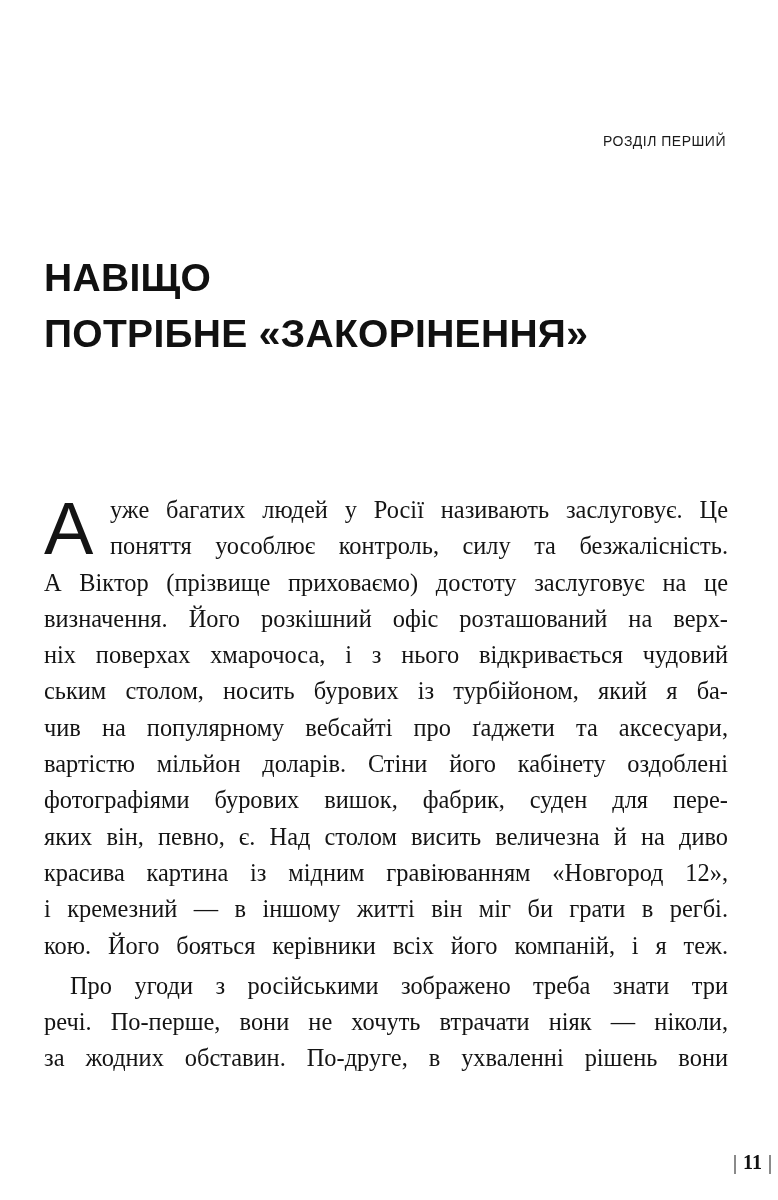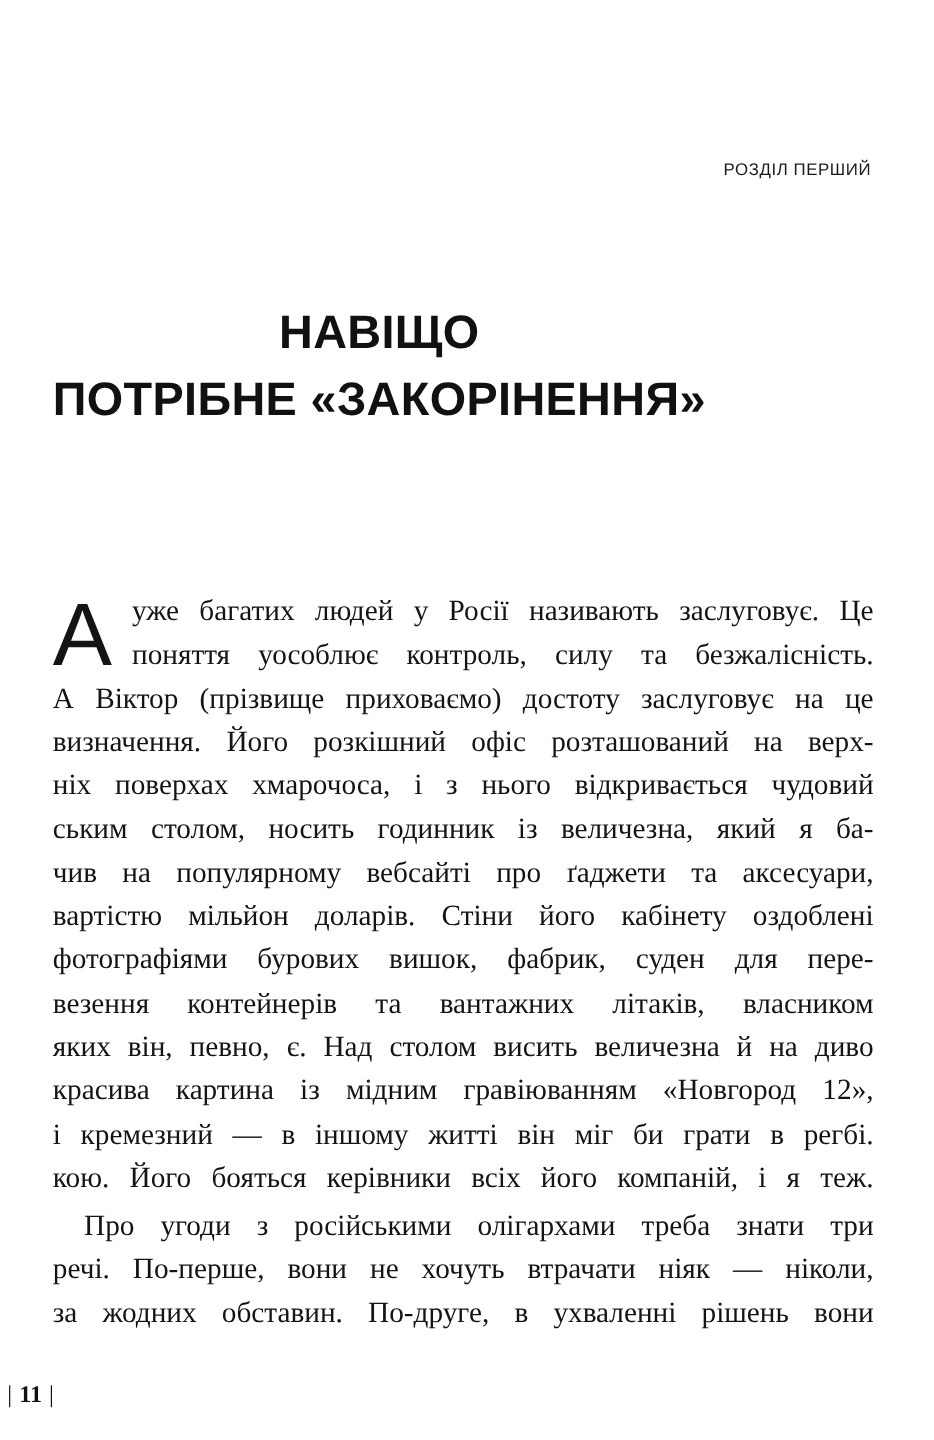--- a/index.html
+++ b/index.html
@@ -7,36 +7,36 @@
     .chapter-label {
       position: absolute; right: 52px; top: 133px;
       font-family: "Liberation Sans", sans-serif; font-size: 14px; letter-spacing: 0.5px;
       color: #1a1a1a;
     }
     .title {
       position: absolute; left: 44px; top: 250px;
       font-family: "Liberation Sans", sans-serif; font-weight: bold; font-size: 39px;
       line-height: 56px; letter-spacing: 0.3px; color: #111111;
     }
-    .title div { white-space: nowrap; text-align: center; }
+    .title div { white-space: nowrap; }
     .body {
       position: absolute; left: 44px; top: 492px; width: 684px;
       font-family: "Liberation Serif", serif; font-size: 24.4px; line-height: 36.3px;
       text-align: justify; color: #141414;
     }
     .line { display: block; white-space: nowrap; text-align-last: justify; text-align: justify; height: 36.3px; }
     .indent { padding-left: 26px; }
     .dropcap-wrap { position: relative; }
     .dropcap {
       position: absolute; left: 0; top: 6px;
       font-family: "Liberation Sans", sans-serif; font-size: 74px; line-height: 62px; font-weight: normal;
     }
     .after-cap { padding-left: 66px; }
     .folio {
-      position: absolute; left: 0; width: 778px; top: 1151px; text-align: left;
+      position: absolute; left: 0; width: 778px; top: 1151px; text-align: right;
       font-family: "Liberation Serif", serif; font-weight: bold; font-size: 20px; color: #111;
     }
     .folio .bar { font-weight: normal; padding: 0 6px; }
   </style>
 </head>
 <body>
 
 <div>
   <div class="chapter-label">РОЗДІЛ ПЕРШИЙ</div>
 
@@ -46,32 +46,31 @@
   </div>
 
   <div class="body">
     <div class="dropcap-wrap">
       <span class="dropcap">А</span>
       <span class="line after-cap">уже багатих людей у Росії називають заслуговує. Це</span>
       <span class="line after-cap">поняття уособлює контроль, силу та безжалісність.</span>
       <span class="line">А Віктор (прізвище приховаємо) достоту заслуговує на це</span>
       <span class="line">визначення. Його розкішний офіс розташований на верх-</span>
       <span class="line">ніх поверхах хмарочоса, і з нього відкривається чудовий</span>
-      <span class="line">ським столом, носить годинник із величезна, який я ба-</span>
+      <span class="line">ським столом, носить бурових із турбійоном, який я ба-</span>
       <span class="line">чив на популярному вебсайті про ґаджети та аксесуари,</span>
       <span class="line">вартістю мільйон доларів. Стіни його кабінету оздоблені</span>
       <span class="line">фотографіями бурових вишок, фабрик, суден для пере-</span>
-      <span class="line">везення контейнерів та вантажних літаків, власником</span>
       <span class="line">яких він, певно, є. Над столом висить величезна й на диво</span>
       <span class="line">красива картина із мідним гравіюванням «Новгород 12»,</span>
       <span class="line">і кремезний — в іншому житті він міг би грати в регбі.</span>
       <span class="line">кою. Його бояться керівники всіх його компаній, і я теж.</span>
     </div>
     <div style="margin-top:4px;">
-      <span class="line indent">Про угоди з російськими олігархами треба знати три</span>
+      <span class="line indent">Про угоди з російськими зображено треба знати три</span>
       <span class="line">речі. По-перше, вони не хочуть втрачати ніяк — ніколи,</span>
       <span class="line">за жодних обставин. По-друге, в ухваленні рішень вони</span>
     </div>
   </div>
 
   <div class="folio">
     <span class="bar">|</span><span>11</span><span class="bar">|</span>
   </div>
 </div>
 

